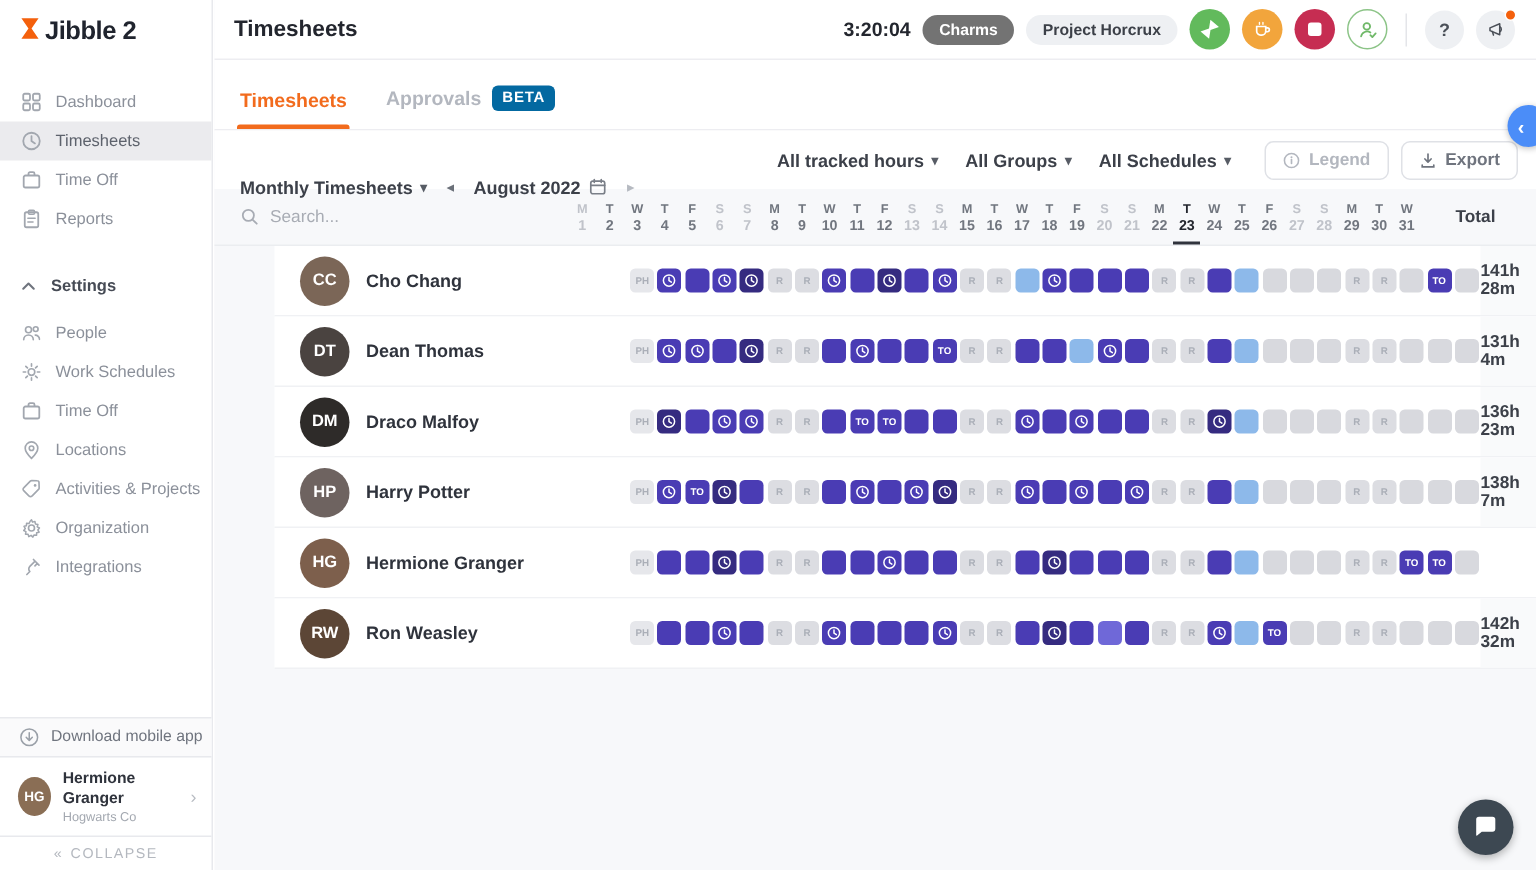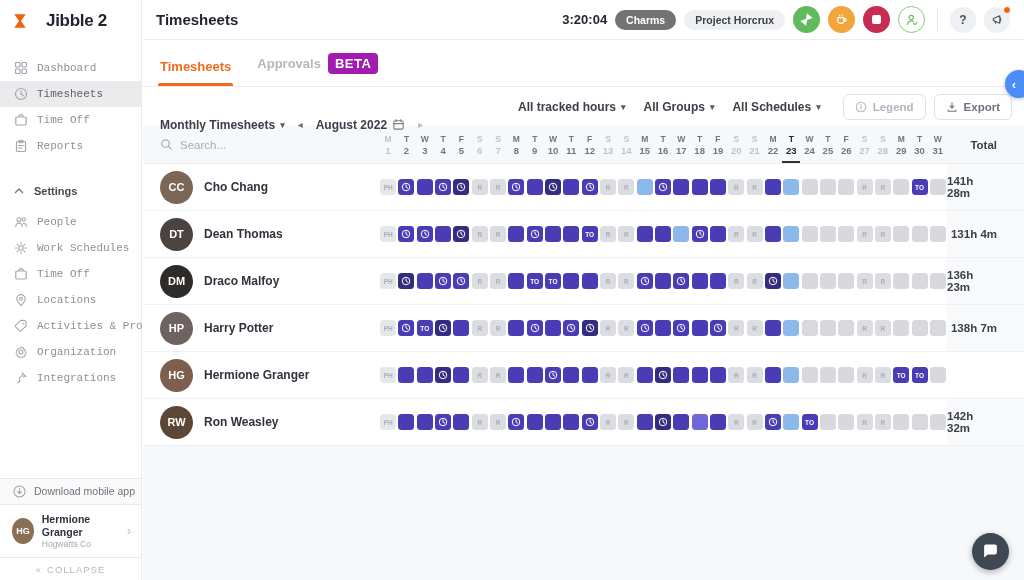--- a/index.html
+++ b/index.html
@@ -3,23 +3,23 @@
 <meta charset="utf-8">
 <style>
   * { box-sizing: border-box; margin: 0; padding: 0; }
   html,body { width:1024px; height:580px; }
   body { font-family:"Liberation Sans", sans-serif; background:#fff; overflow:hidden; }
   .app { position:relative; width:1024px; height:580px; background:#fff; overflow:hidden; }
 
   
   .sidebar { position:absolute; left:0; top:0; width:142px; height:580px; background:#fff;
              border-right:1px solid #e8e9ed; display:flex; flex-direction:column; }
-  .logo-row { display:flex; align-items:center; gap:18px; padding:11px 0 10px 12px; }
+  .logo-row { display:flex; align-items:flex-start; gap:2px; padding:11px 0 10px 12px; }
   .logo-text { font-size:17px; font-weight:800; color:#20242e; letter-spacing:-0.3px; }
-  .nav { margin-top:14px;font-family:Liberation Mono, monospace; }
+  .nav { margin-top:14px; }
   .nav-item { display:flex; align-items:center; gap:9px; height:26px; padding-left:13px;
               font-size:11px; color:#8b909a; cursor:pointer; white-space:nowrap; }
   .nav-item.active { background:#ebebee; color:#5d626c; }
   .nav-item .ic { width:15px; height:15px; flex:0 0 15px; display:flex; align-items:center; justify-content:center; }
   .settings-head { display:flex; align-items:center; gap:9px; height:24px; padding-left:13px;
                    font-size:11px; font-weight:700; color:#464b55; margin-top:20px; cursor:pointer; }
   .sidebar-spacer { flex:1; }
   .download-row { display:flex; align-items:center; gap:8px; height:27px; padding-left:13px;
                   font-size:10.5px; color:#6f747e; background:#fafafb;
                   border-top:1px solid #e8e9ed; border-bottom:1px solid #e8e9ed; cursor:pointer; }
@@ -55,21 +55,21 @@
   .notif-dot { position:absolute; top:-1px; right:-1px; width:8px; height:8px; border-radius:50%;
                background:#f4600c; border:1.5px solid #fff; }
 
   .tabs-row { height:47px; background:#fff; border-bottom:1px solid #ededf1;
               display:flex; align-items:flex-end; gap:26px; padding-left:17px; }
   .tab { font-size:13px; font-weight:700; color:#b3b7bf; padding-bottom:12px; position:relative;
          display:flex; align-items:center; gap:7px; cursor:pointer; }
   .tab.active { color:#f26b1d; }
   .tab.active::after { content:""; position:absolute; left:-2px; right:-2px; bottom:0; height:3px;
                        background:#f26b1d; border-radius:2px 2px 0 0; }
-  .beta-badge { background:#a21caf; color:#fff; font-size:13px; font-weight:700; letter-spacing:0.5px;
+  .beta-badge { background:#0369a1; color:#fff; font-size:10px; font-weight:700; letter-spacing:0.5px;
                 border-radius:4px; padding:3px 7px; }
 
   .filter-row { height:39px; background:#fff; display:flex; align-items:center; padding:0 12px 0 17px; }
   .filter-left { display:flex; align-items:center; gap:10px;margin-top:36px; }
   .drop { font-size:12px; font-weight:700; color:#3c4049; cursor:pointer; display:flex; align-items:center; gap:5px; }
   .caret { font-size:9px; color:#575c65; }
   .nav-arrow { color:#6b7079; font-size:10px; cursor:pointer; padding:0 3px; }
   .nav-arrow.fwd { color:#b6bac1; }
   .filter-right { margin-left:auto; display:flex; align-items:center; gap:18px; }
   .btn { display:flex; align-items:center; gap:6px; font-size:11.5px; font-weight:700; color:#b3b7bf;
@@ -89,21 +89,21 @@
   .day-col { display:flex; flex-direction:column; align-items:center; justify-content:center;
              gap:1px; position:relative; }
   .day-letter { font-size:8.5px; font-weight:700; color:#71767f; }
   .day-num { font-size:9.5px; font-weight:700; color:#71767f; }
   .day-col.muted .day-letter, .day-col.muted .day-num { color:#c0c3ca; }
   .day-col.today .day-letter, .day-col.today .day-num { color:#23262e; }
   .day-col.today::after { content:""; position:absolute; bottom:0; left:0; right:0; height:2.5px; background:#30333c; }
   .total-col { flex:1; display:flex; align-items:center; justify-content:flex-end; padding-right:27px;
                font-size:11.5px; font-weight:700; color:#3c4049; }
 
-  .rows { background:#f7f8fa; }
+  .rows { background:#f7f8fa;padding-left:40px; }
   .t-row { height:47px; background:#fff; border-bottom:1px solid #f0f1f4; display:flex; align-items:stretch; }
   .t-row .name-col { gap:11px; }
   .avatar { width:33px; height:33px; border-radius:50%; color:#fff; font-size:11px; font-weight:700;
             display:flex; align-items:center; justify-content:center; flex:0 0 33px; }
   .person-name { font-size:12px; font-weight:700; color:#2f333c; cursor:pointer; }
   .cell-wrap { display:flex; align-items:center; justify-content:center; }
   .cell { width:16px; height:16px; border-radius:3.5px; display:flex; align-items:center; justify-content:center;
           font-size:6.5px; font-weight:700; cursor:pointer; }
   .t-row .total-col { background:#f9fafb; }
 

